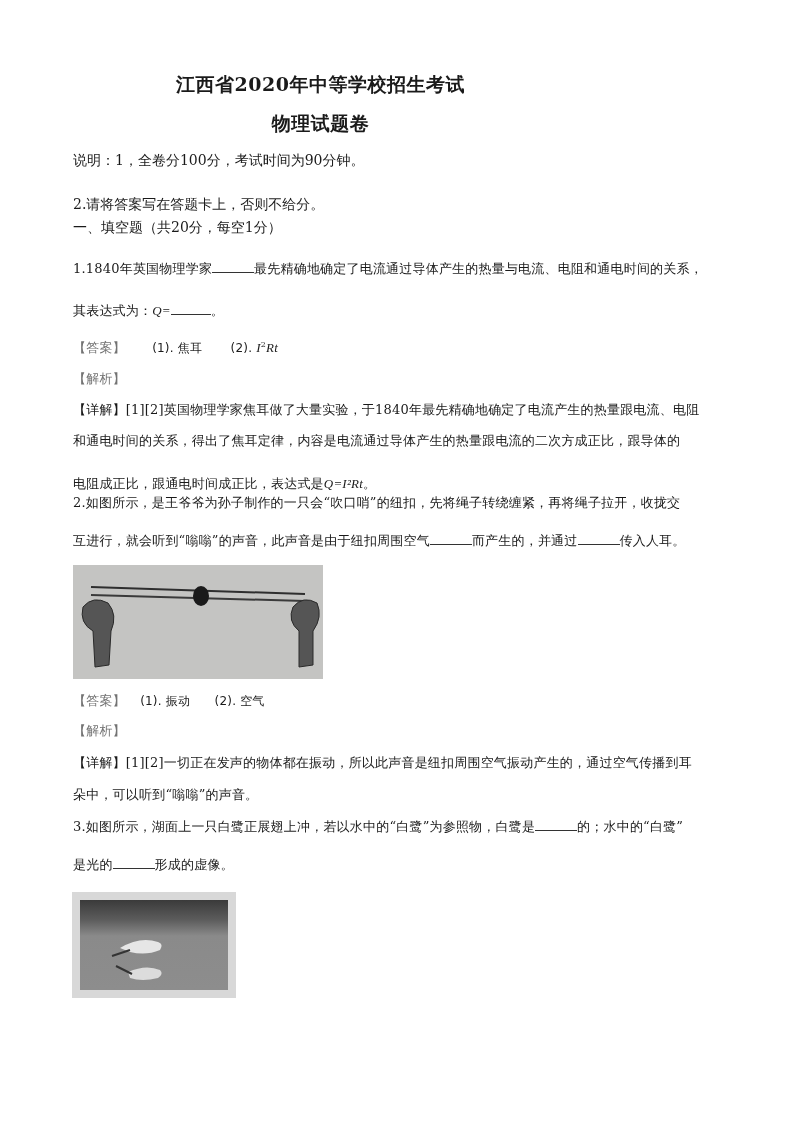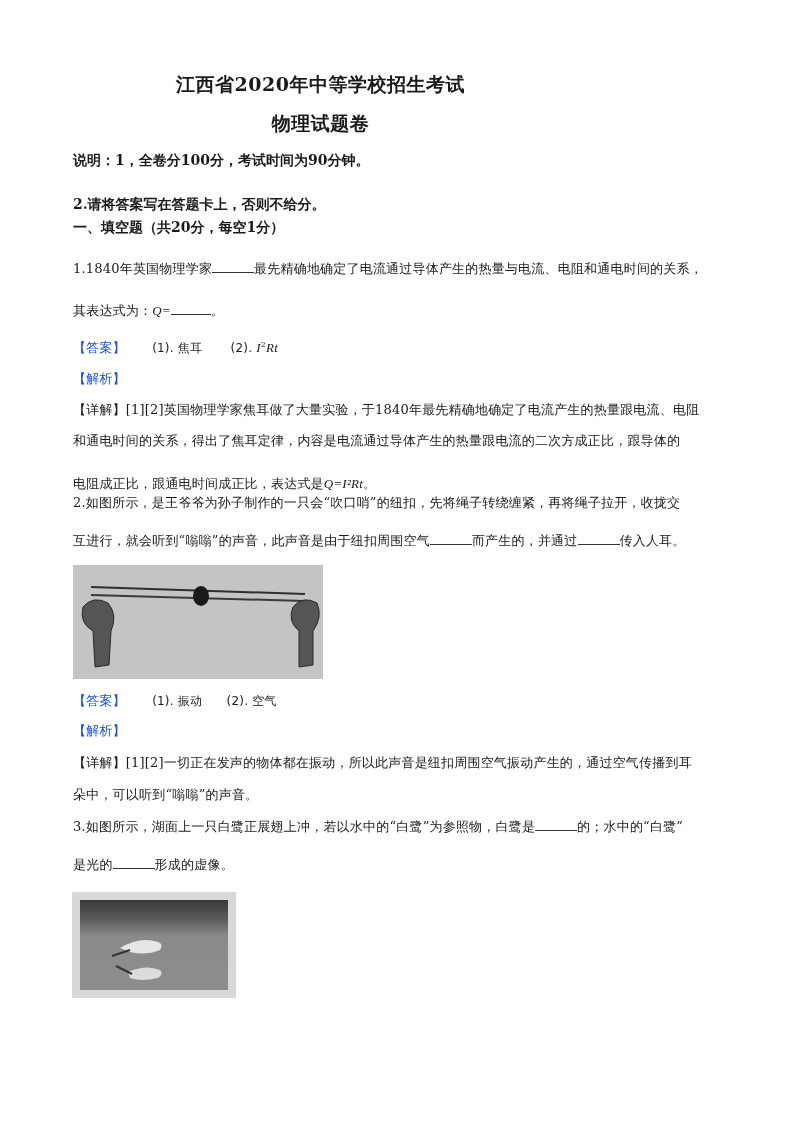--- a/index.html
+++ b/index.html
@@ -6,25 +6,25 @@
     body {
       width: 793px; height: 1122px; position: relative; overflow: hidden;
       font-family: "DejaVu Serif", "Liberation Serif", serif;
       color: #1a1a1a;
     }
     .abs { position: absolute; }
     .title {
       left: 0; width: 641px; text-align: center;
       font-weight: bold; font-size: 19px; letter-spacing: 0.5px;
     }
-    .bold14 { font-weight: bold; font-size: 14px; left: 73px; }
+    .bold14 { font-weight: normal; font-size: 14px; left: 73px; }
     .line { left: 73px; font-size: 13px; white-space: nowrap; letter-spacing: 0.2px; }
     .blank { display: inline-block; border-bottom: 1px solid #333; width: 42px; height: 12px; vertical-align: baseline; }
     .blank.b1 { width: 40px; }
-    .tag { color: #1d4ed8; font-family: Liberation Sans, sans-serif; font-size: 13px; }
+    .tag { color: #737373; font-family: Liberation Sans, sans-serif; font-size: 13px; }
     .ans { font-family: "DejaVu Sans", "Liberation Sans", sans-serif; font-size: 12px; }
     .ital { font-style: italic; font-family: "Liberation Serif", serif; }
     sup { font-size: 8px; vertical-align: 5px; }
     .img1 {
       left: 73px; top: 565px; width: 250px; height: 114px;
       background: linear-gradient(180deg, #b8b8b6 0%, #c9c9c7 40%, #cfcfcd 100%);
     }
     .img2 {
       left: 72px; top: 892px; width: 164px; height: 106px;
       background: #d8d8d8;
@@ -79,21 +79,21 @@
     <line x1="18" y1="22" x2="232" y2="29" stroke="#2e2e2e" stroke-width="2"></line>
     <line x1="18" y1="30" x2="232" y2="36" stroke="#3a3a3a" stroke-width="2"></line>
     <ellipse cx="128" cy="31" rx="8" ry="10" fill="#1a1a1a"></ellipse>
     <path d="M10 42 Q20 30 35 38 Q45 50 38 66 L36 100 L22 102 L20 66 Q6 58 10 42 Z" fill="#555" stroke="#2a2a2a"></path>
     <path d="M220 42 Q230 30 244 38 Q250 52 240 66 L240 100 L226 102 L226 66 Q214 56 220 42 Z" fill="#555" stroke="#2a2a2a"></path>
   </svg>
 </div>
 
 <div class="abs line" style="top:692px;">
   <span class="tag">【答案】</span>
-  <span class="ans" style="margin-left:22px;">(1).  振动</span>
+  <span class="ans" style="margin-left:10px;">(1).  振动</span>
   <span class="ans" style="margin-left:20px;">(2).  空气</span>
 </div>
 <div class="abs line" style="top:722px;">
   <span class="tag">【解析】</span>
 </div>
 <div class="abs line" style="top:754px;">
   <span style="font-family:'DejaVu Sans',sans-serif;">【详解】</span><span>[1][2]一切正在发声的物体都在振动，所以此声音是纽扣周围空气振动产生的，通过空气传播到耳</span>
 </div>
 <div class="abs line" style="top:786px;">朵中，可以听到“嗡嗡”的声音。</div>
 

